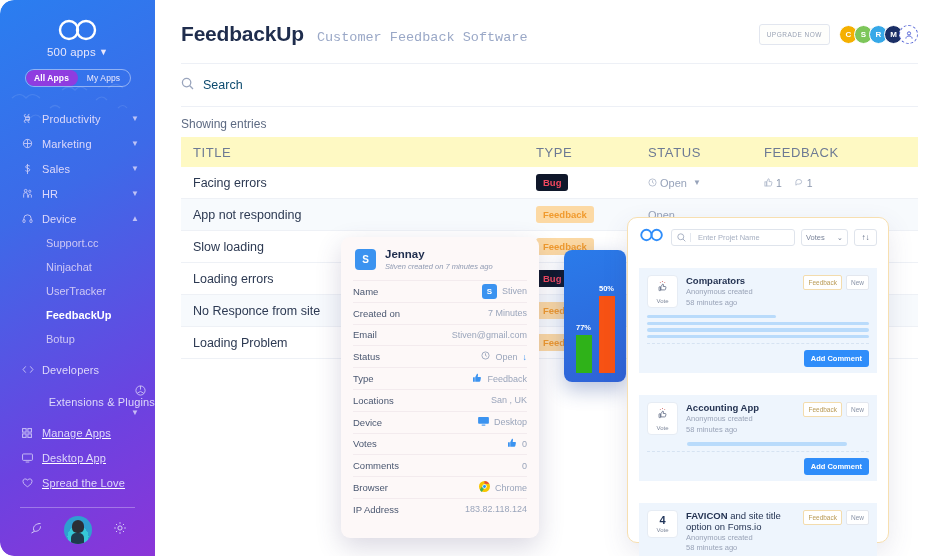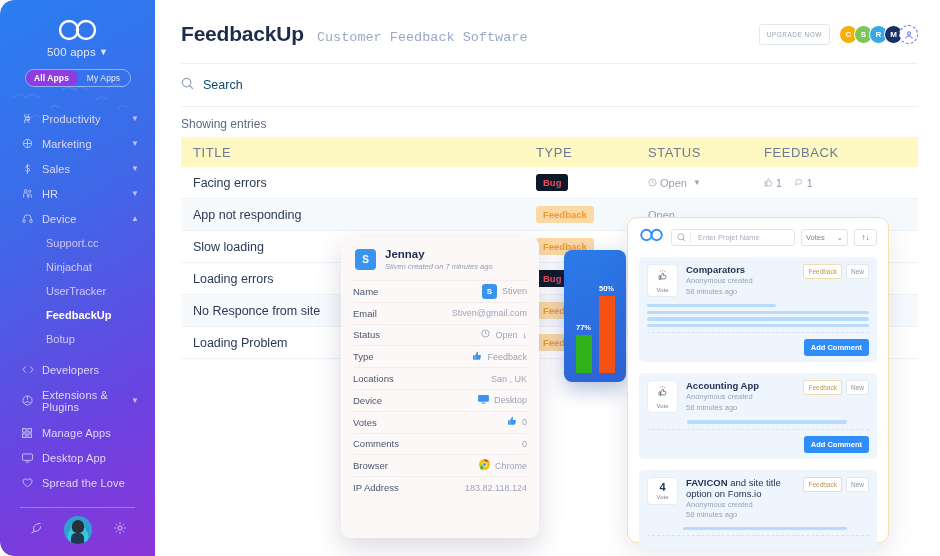--- a/index.html
+++ b/index.html
@@ -55,28 +55,28 @@
   }
   .nav { margin-top: 19px; }
   .nav-item {
     height: 25px; display: flex; align-items: center;
     padding-left: 22px; position: relative;
     font-size: 11px; color: #ded9fa; letter-spacing: .15px;
   }
   .nav-item .ic { width: 20px; display: flex; align-items: center; opacity: .85; }
   .nav-item .lbl { flex: 1; }
   .nav-item .caret { margin-right: 16px; font-size: 8px; opacity: .8; }
-  .nav-item.two-line { height: 34px; align-items: center; padding-top: 3px;}
+  .nav-item.two-line { height: 34px; align-items: flex-end; padding-top: 3px; flex-direction: column;}
   .nav-item.two-line .lbl { line-height: 12px; }
   .nav-sub {
     height: 24px; display: flex; align-items: center;
     padding-left: 46px; font-size: 11px; color: #cfc8f5;
   }
   .nav-sub.active { color: #ffffff; font-weight: 700; }
-  .sb-bottom { position: absolute; left: 0; bottom: 61px; width: 155px; }
+  .sb-bottom { position: absolute; left: 0; bottom: 61px; width: 155px; text-decoration: underline; }
   .sb-divider {
     position: absolute; left: 20px; bottom: 48px; width: 115px; height: 1px;
     background: rgba(255,255,255,.3);
   }
   .sb-foot {
     position: absolute; left: 0; bottom: 12px; width: 155px;
     display: flex; align-items: center; justify-content: space-around; padding: 0 18px;
   }
   .sb-avatar {
     width: 28px; height: 28px; border-radius: 50%;
@@ -205,21 +205,21 @@
   .fp-sel {
     width: 47px; height: 17px; border: 1px solid #dfe4ec; border-radius: 3px;
     display: flex; align-items: center; justify-content: space-between;
     padding: 0 4px; font-size: 7.5px; color: #7a849a;
   }
   .fp-sort {
     width: 23px; height: 17px; border: 1px solid #dfe4ec; border-radius: 3px;
     display: flex; align-items: center; justify-content: center; font-size: 8px; color: #5d6a85;
   }
   .fp-item {
-    background: #eef5fd; border-radius: 5px; margin-top: 11px; padding: 7px 8px 6px 8px;
+    background: #eef5fd; border-radius: 0; margin-top: 22px; padding: 7px 8px 6px 8px;
   }
   .fp-ihead { display: flex; align-items: flex-start; }
   .fp-vote {
     width: 31px; min-height: 28px; background: #fff; border: 1px solid #e6ecf4; border-radius: 4px;
     display: flex; flex-direction: column; align-items: center; justify-content: center;
     padding: 3px 0; margin-right: 8px;
   }
   .fp-vote .vnum { font-size: 11px; font-weight: 700; color: #1f3358; line-height: 12px; }
   .fp-vote .vlbl { font-size: 6px; color: #7d879b; margin-top: 1px; }
   .fp-itxt { flex: 1; }
@@ -555,20 +555,24 @@
     </div>
 
     <div class="dc-row">
       <span>Name</span>
       <span class="dc-val">
           <span class="minichip">S</span>
           <span>Stiven</span>
         </span>
     </div>
     <div class="dc-row">
+      <span>Created on</span>
+      <span class="dc-val">7 Minutes</span>
+    </div>
+    <div class="dc-row">
       <span>Email</span>
       <span class="dc-val">Stiven@gmail.com</span>
     </div>
     <div class="dc-row">
       <span>Status</span>
       <span class="dc-val">
         <span><svg width="9" height="9" viewBox="0 0 10 10" fill="none" stroke="#9aa5bb" stroke-width="1">
               <circle cx="5" cy="5" r="4"></circle>
               <path d="M5 2.6V5l1.4.9"></path>
             </svg></span>

